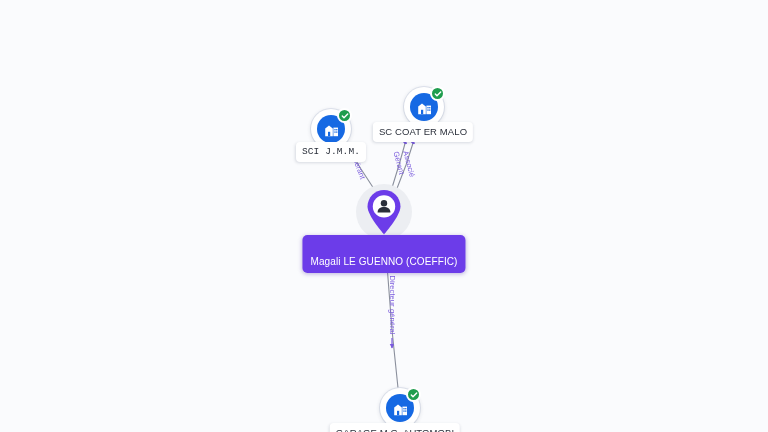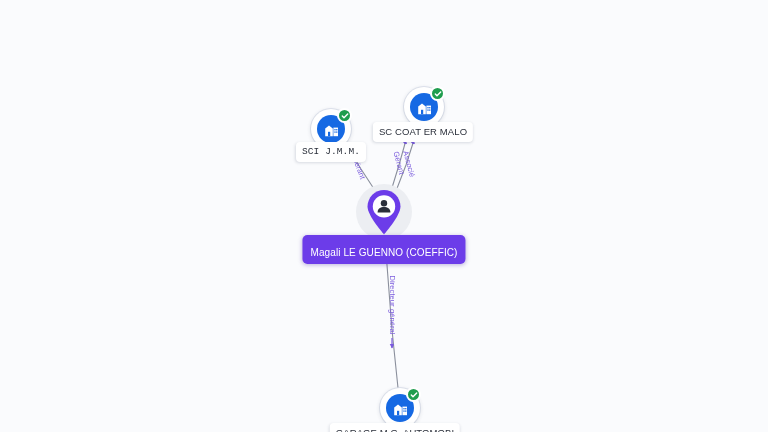--- a/index.html
+++ b/index.html
@@ -110,21 +110,21 @@
     padding: 3px 6px 4px 6px;
     border-radius: 4px;
     background: #ffffff;
     color: #2a2f3a;
     box-shadow: 0 1px 3px rgba(40,50,80,0.16);
   }
   .node-label.person {
     background: #6c3ce9;
     color: #ffffff;
     font-size: 10px;
-    padding: 11px 8px 5px 8px;
+    padding: 20px 8px 5px 8px;
     border-radius: 5px;
     box-shadow: 0 1px 4px rgba(70,40,160,0.35);
   }
 
   
   .edge-label {
     position: absolute;
     white-space: nowrap;
     font-size: 7.5px;
     line-height: 9px;

